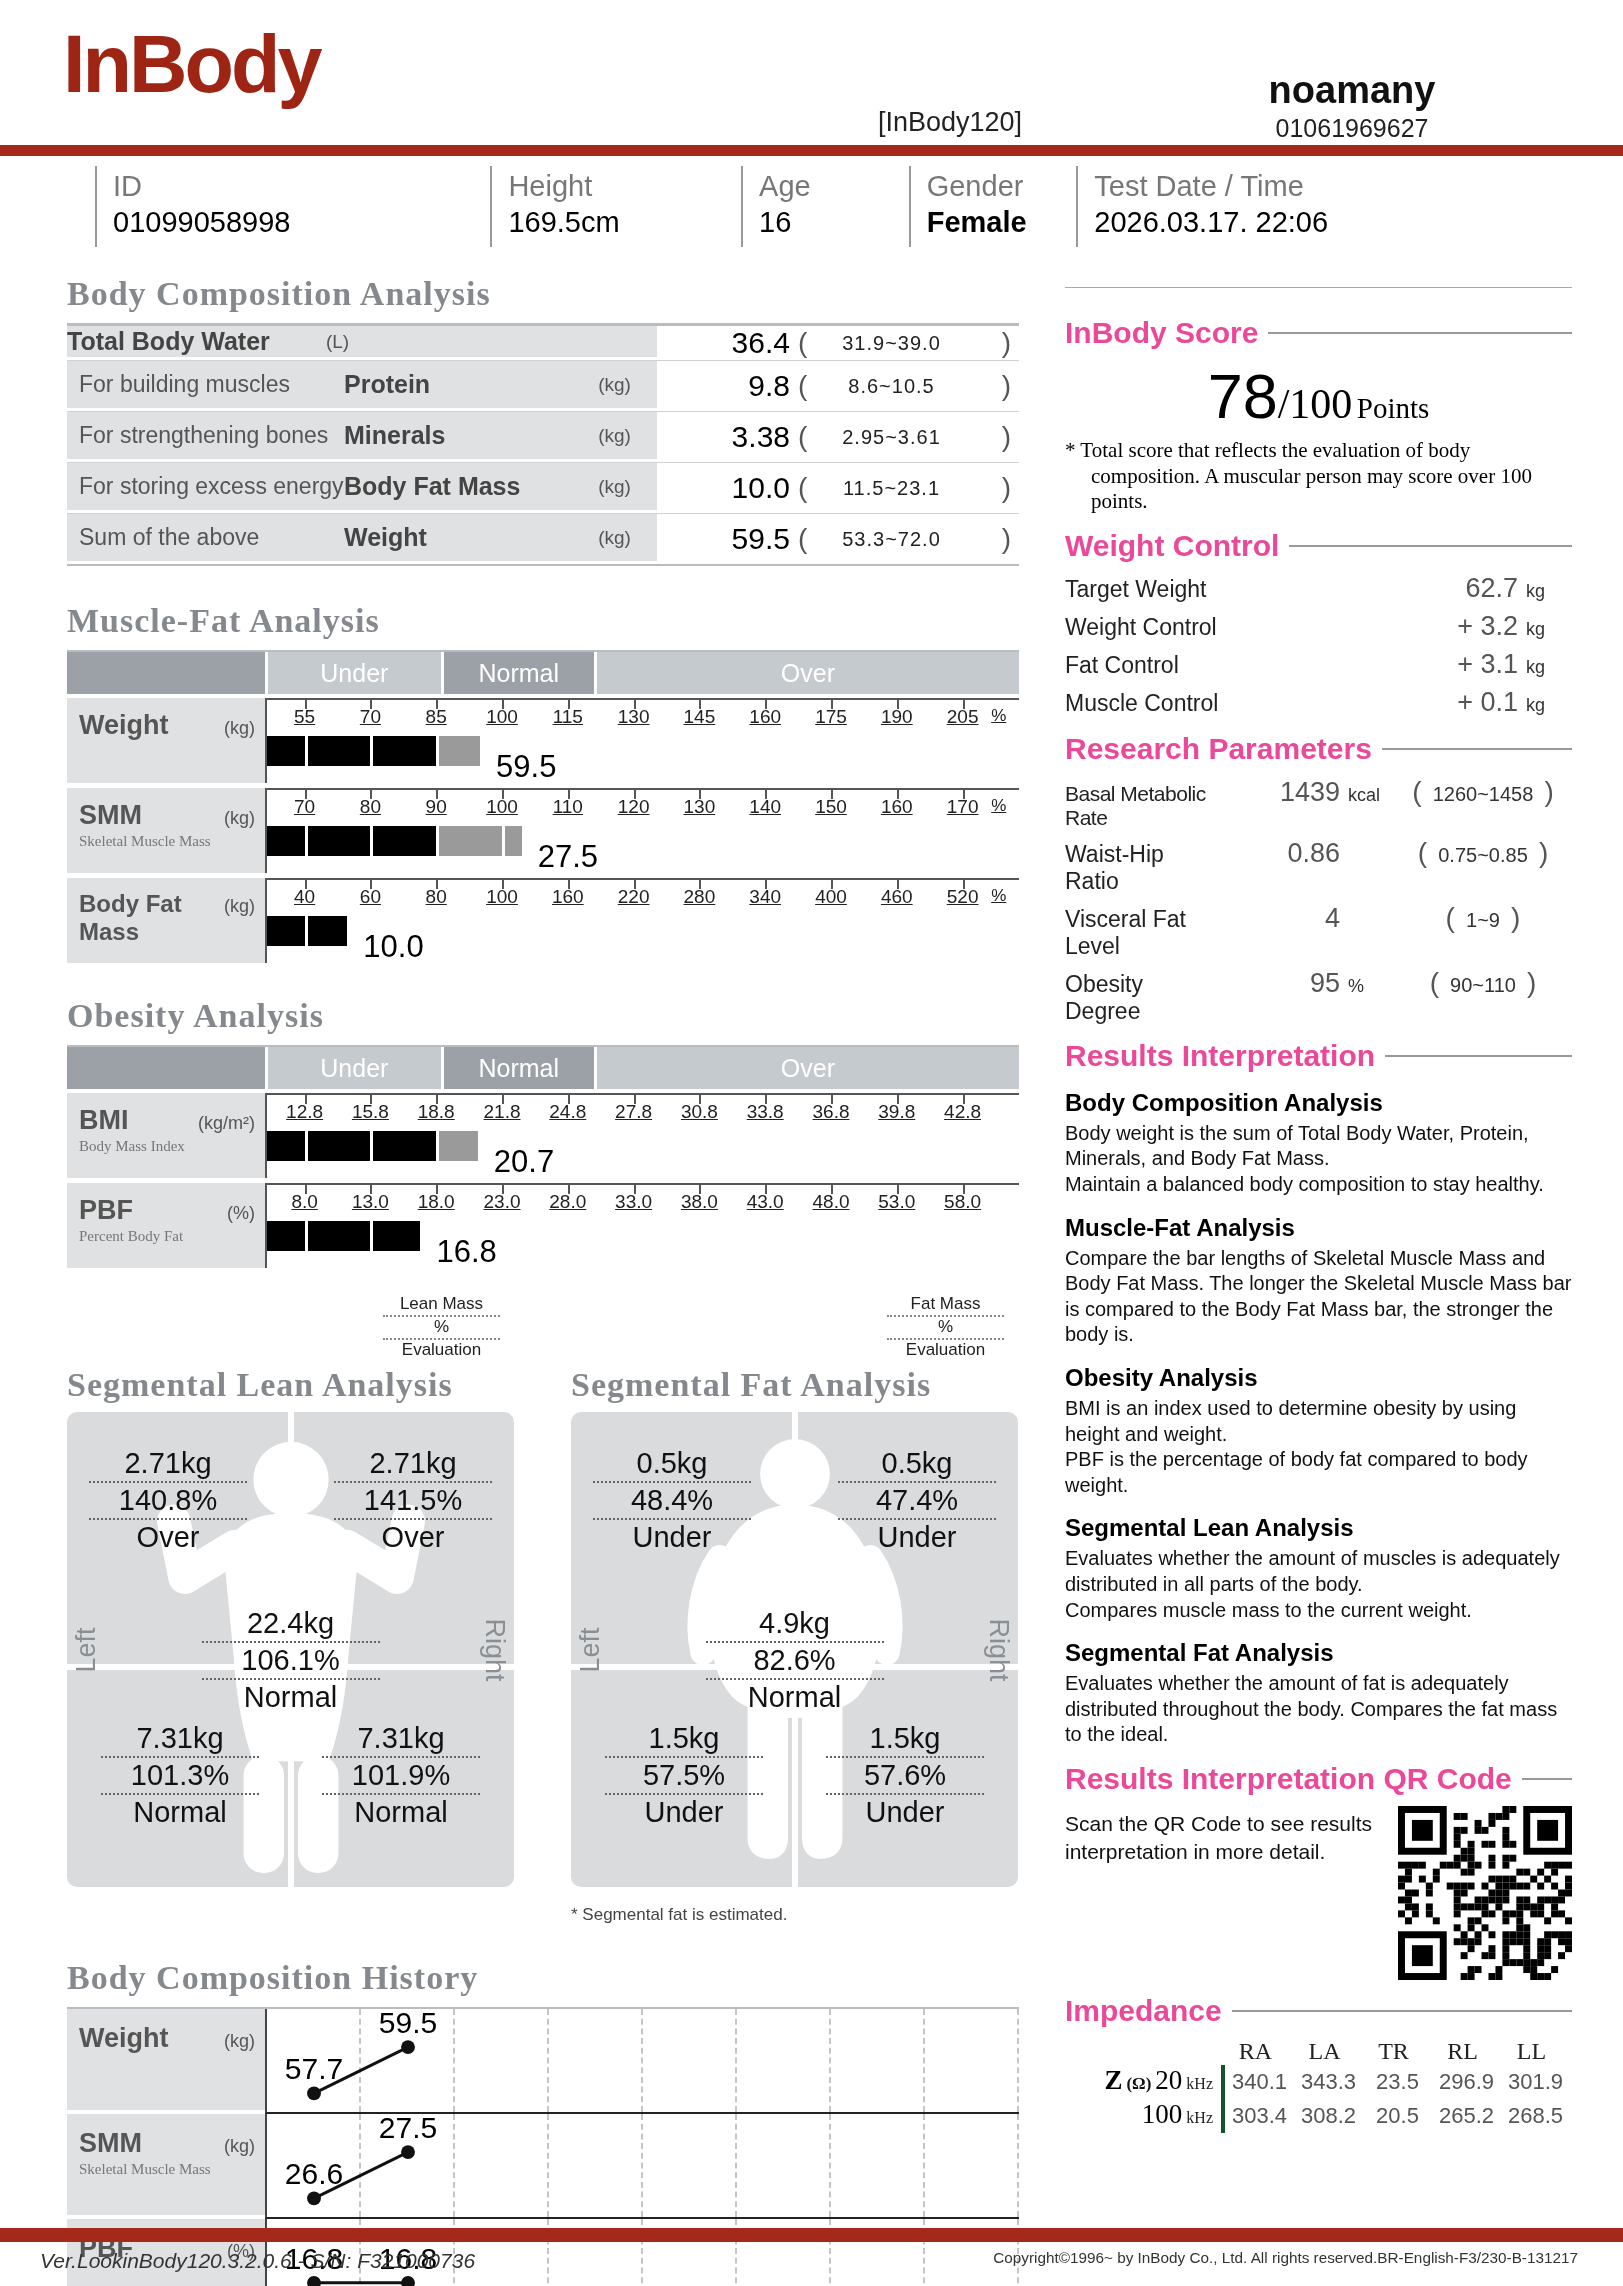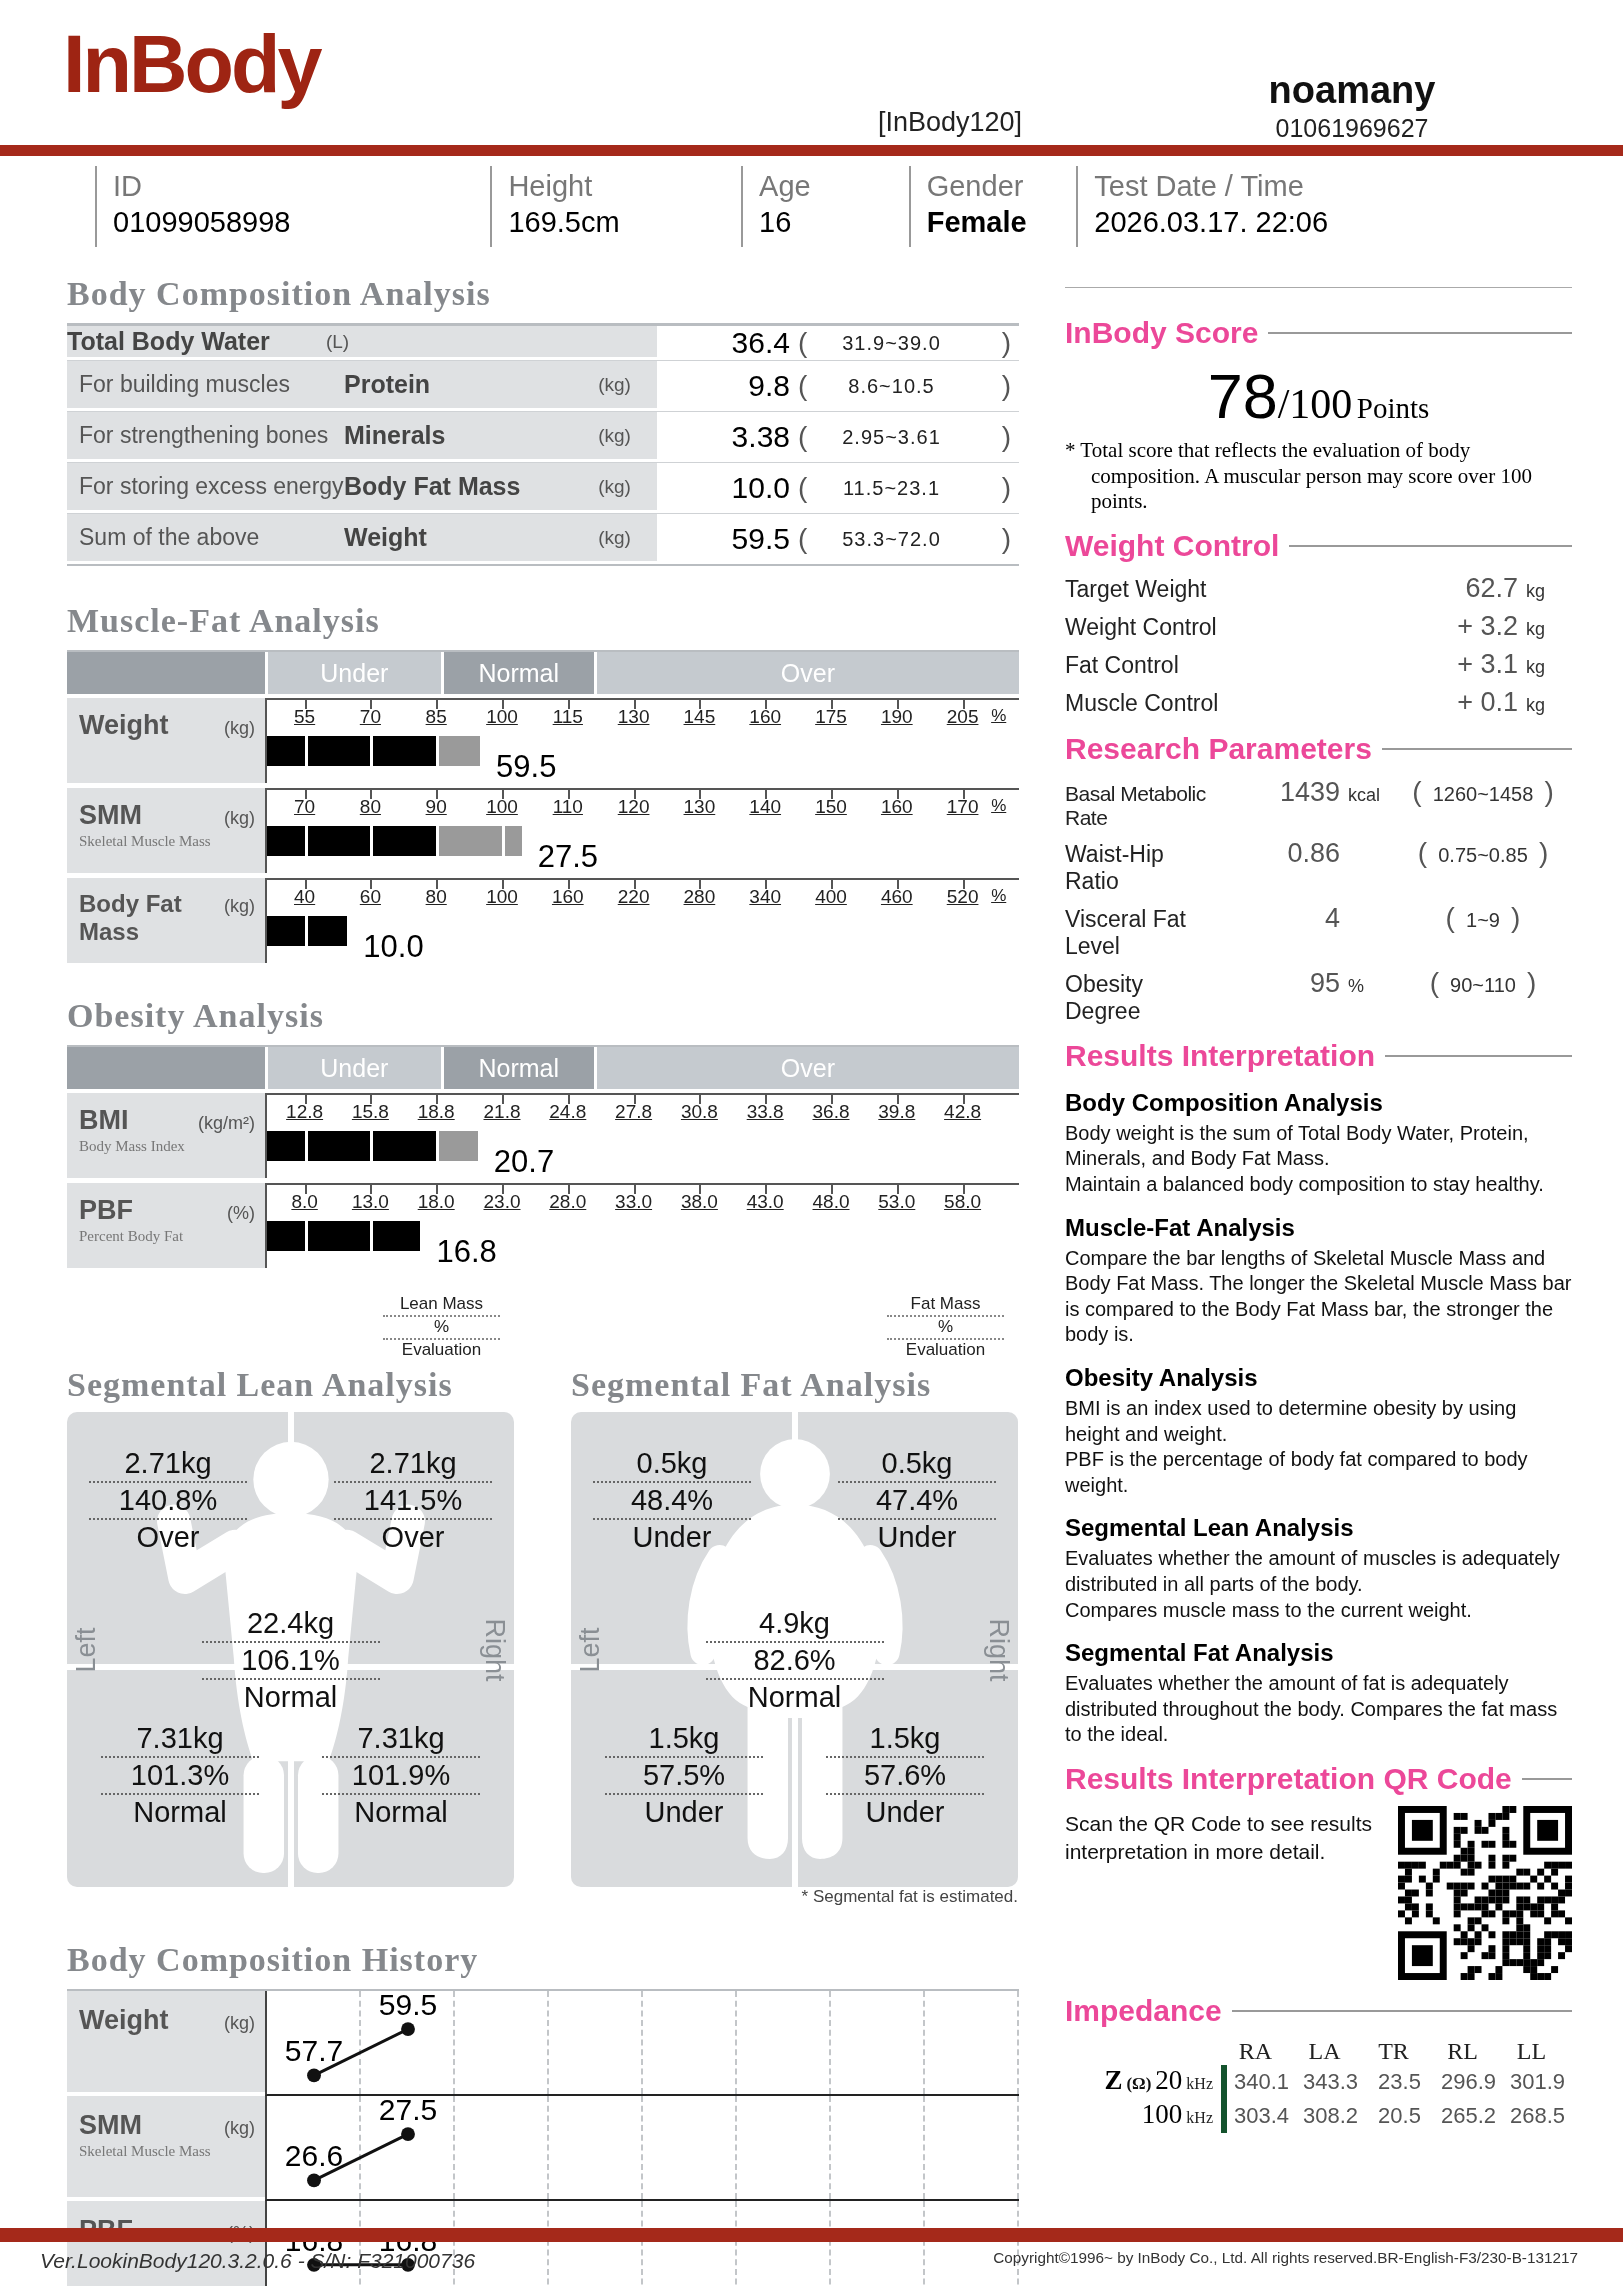--- a/index.html
+++ b/index.html
@@ -73,21 +73,21 @@
   .side-label.l{left:4px;transform:translateY(-50%) rotate(180deg);}
   .side-label.r{right:4px;}
   .seg-item{position:absolute;text-align:center;font-size:29px;color:#111;}
   .seg-item div{padding:1px 0;}
   .seg-item .du{border-bottom:2px dotted #666;}
   .si-arm-l{left:22px;top:34px;width:158px;}
   .si-arm-r{right:22px;top:34px;width:158px;}
   .si-trunk{left:50%;transform:translateX(-50%);top:194px;width:178px;}
   .si-leg-l{left:34px;top:309px;width:158px;}
   .si-leg-r{right:34px;top:309px;width:158px;}
-  .seg-note{text-align:right;font-size:17px;color:#444;margin-top:0;}
+  .seg-note{text-align:left;font-size:17px;color:#444;margin-top:18px;}
   
   .hist{margin-top:34px;}
   .hist-table{border-top:2px solid #b9bdc1;}
   .hist-row{display:flex;}
   .hist-label{width:198px;background:#dfe1e3;padding:14px 10px 6px 12px;box-sizing:border-box;border-bottom:4px solid #fff;}
   .hist-plot{flex:1;position:relative;border-left:2px solid #444;border-bottom:2px solid #222;height:103px;background:#fff;}
   .vgrid{position:absolute;top:0;height:100%;border-left:2px dashed #c3c6c9;}
   .pt-label{position:absolute;transform:translateX(-50%);font-size:30px;color:#000;}
   .hist-svg{position:absolute;left:0;top:0;}
   
@@ -118,21 +118,21 @@
   .imp-head-row{display:flex;font-family:"Liberation Serif",serif;font-size:24px;color:#222;}
   .imp-spacer{width:156px;}
   .imp-cell{width:69px;text-align:center;}
   .imp-body{display:flex;}
   .imp-labels{width:156px;text-align:right;padding-right:8px;box-sizing:border-box;font-family:"Liberation Serif",serif;}
   .imp-lrow{height:34px;display:flex;justify-content:flex-end;align-items:baseline;gap:4px;}
   .z-sym{font-size:27px;font-weight:bold;color:#000;}
   .z-ohm{font-size:17px;font-weight:bold;}
   .freq{font-size:27px;color:#000;}
   .freq-unit{font-size:16px;color:#222;}
-  .imp-values{border-left:6px solid #14532d;display:flex;flex-direction:column;}
+  .imp-values{border-left:4px solid #14532d;display:flex;flex-direction:column;}
   .imp-vrow{display:flex;height:34px;align-items:center;}
   .imp-vrow .imp-cell{font-size:22px;color:#555;}
   
   .footer-bar{position:absolute;left:0;top:2228px;width:1624px;height:14px;background:#a5291a;}
   .footer-ver{position:absolute;left:40px;top:2249px;font-size:21px;font-style:italic;color:#333;}
   .footer-copy{position:absolute;right:46px;top:2249px;font-size:15.3px;color:#333;}
 </style>
 </head>
 <body>
 

